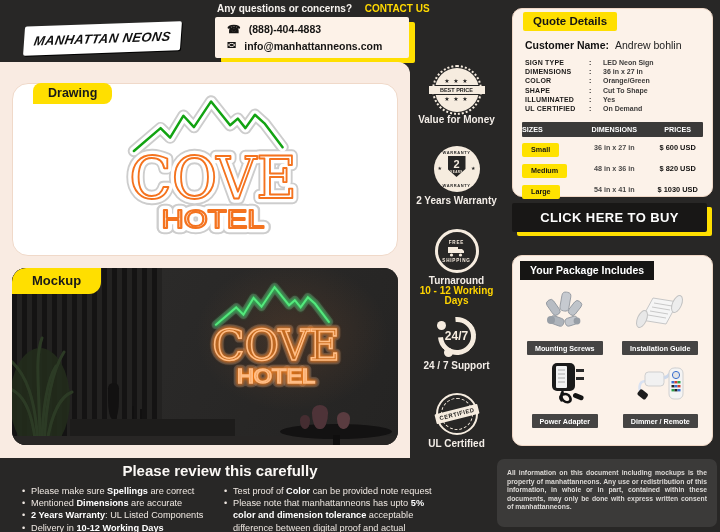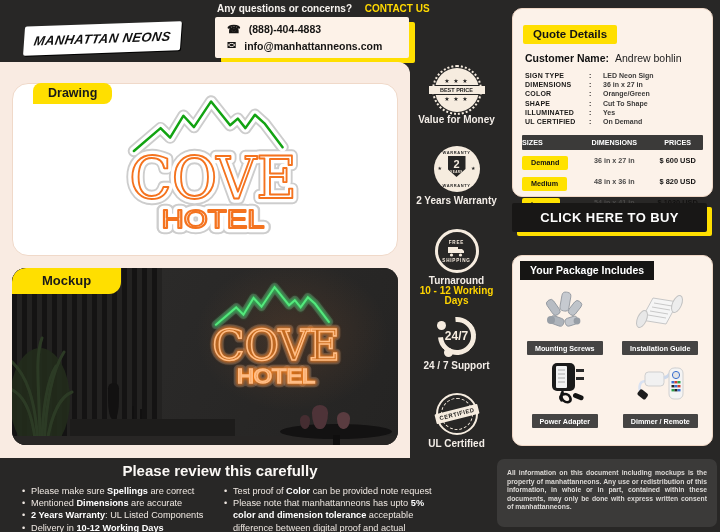--- a/index.html
+++ b/index.html
@@ -39,21 +39,21 @@
     background:#ffffff; border:1.5px solid #f0d9c9; border-radius:16px;padding-left:24px;
   }
   .tab{
     position:absolute; background:#ffdf00; font-weight:800; color:#191919;
   }
   .tab-drawing{ left:20px; top:-1px; font-size:12.5px; padding:3px 15px 4px; border-radius:8px 8px 8px 0; }
   .mockup-card{
     position:absolute; left:12px; top:206px; width:386px; height:177px;
     background:#262525; border-radius:14px; overflow:hidden;
   }
-  .tab-mockup{ left:0; top:0; font-size:13px; padding:5px 30px 6px; border-radius:14px 0 12px 0; z-index:5; }
+  .tab-mockup{ left:0; top:0; font-size:13px; padding:5px 20px 6px; border-radius:14px 0 12px 0; z-index:5; }
 
   
   .slat-wall{ position:absolute; left:0; top:0; width:150px; height:177px;
     background:repeating-linear-gradient(90deg,#141313 0 5px,#232221 5px 10px); }
   .plain-wall{ position:absolute; left:150px; top:0; right:0; height:177px;
     background:linear-gradient(120deg,#2b2a29, #252423); }
   .sign-glow-pool{ position:absolute; left:175px; top:0; width:210px; height:150px;
     background:radial-gradient(ellipse at 50% 45%, rgba(255,140,60,.12), transparent 65%); }
   .console{ position:absolute; left:58px; bottom:0; width:165px; height:26px; background:#1d1c1b; }
   .floor{ position:absolute; left:0; bottom:0; width:100%; height:9px; background:#282625; }
@@ -122,21 +122,21 @@
     font-size:12px; font-weight:800; color:#f6ecdf;}
   .cert-circle{ width:42px; height:42px; border-radius:50%; border:2px solid #f6ecdf; position:relative;
     display:flex; align-items:center; justify-content:center;}
   .cert-circle::before{ content:""; position:absolute; inset:3px; border:1px dashed #f6ecdf; border-radius:50%;}
   .cert-ribbon{ transform:rotate(-14deg); background:#f6ecdf; color:#1d1c1b; font-size:5.8px;
     font-weight:800; letter-spacing:.6px; padding:2px 4px; border-radius:1px;}
 
   
   .right-panel{ left:505px; top:0; width:215px; height:532px;}
   .quote-card{ position:absolute; left:7px; top:8px; width:201px; height:189px;
-    background:#fcf2e9; border:1px solid #efd7c6; border-radius:10px; padding:15px 9px;}
+    background:#fcf2e9; border:1px solid #efd7c6; border-radius:10px; padding:2px 9px;}
   .quote-tag{ display:inline-block; background:#ffdf00; font-size:11.5px; font-weight:800;
     padding:3px 10px 4px; border-radius:2px; color:#151413; margin-left:1px;}
   .customer-line{ margin-top:8px; margin-left:3px; font-size:10.5px;}
   .customer-line .lbl{ font-weight:800; color:#111;}
   .customer-line .val{ font-weight:500; color:#222; margin-left:3px;}
   .detail-rows{ margin-top:7px; margin-left:3px;}
   .d-row{ display:flex; font-size:7px; line-height:9.2px;}
   .d-row .dl{ width:64px; font-weight:800; color:#1b1a19; letter-spacing:.2px;}
   .d-row .dc{ width:14px; font-weight:800; color:#1b1a19;}
   .d-row .dv{ flex:1; font-weight:600; color:#3c3b3a;}
@@ -361,21 +361,21 @@
       </div>
     </div>
 
     <div class="sizes-table">
       <div class="st-head">
         <span class="c1">SIZES</span>
         <span class="c2">DIMENSIONS</span>
         <span class="c3">PRICES</span>
       </div>
       <div class="st-row">
-        <span class="c1"><span class="size-pill">Demand</span></span>
+        <span class="c1"><span class="size-pill">Small</span></span>
         <span class="c2 dims-txt">36 in x 27 in</span>
         <span class="c3 price-txt">$ 600 USD</span>
       </div>
       <div class="st-row">
         <span class="c1"><span class="size-pill">Medium</span></span>
         <span class="c2 dims-txt">48 in x 36 in</span>
         <span class="c3 price-txt">$ 820 USD</span>
       </div>
       <div class="st-row">
         <span class="c1"><span class="size-pill">Large</span></span>

